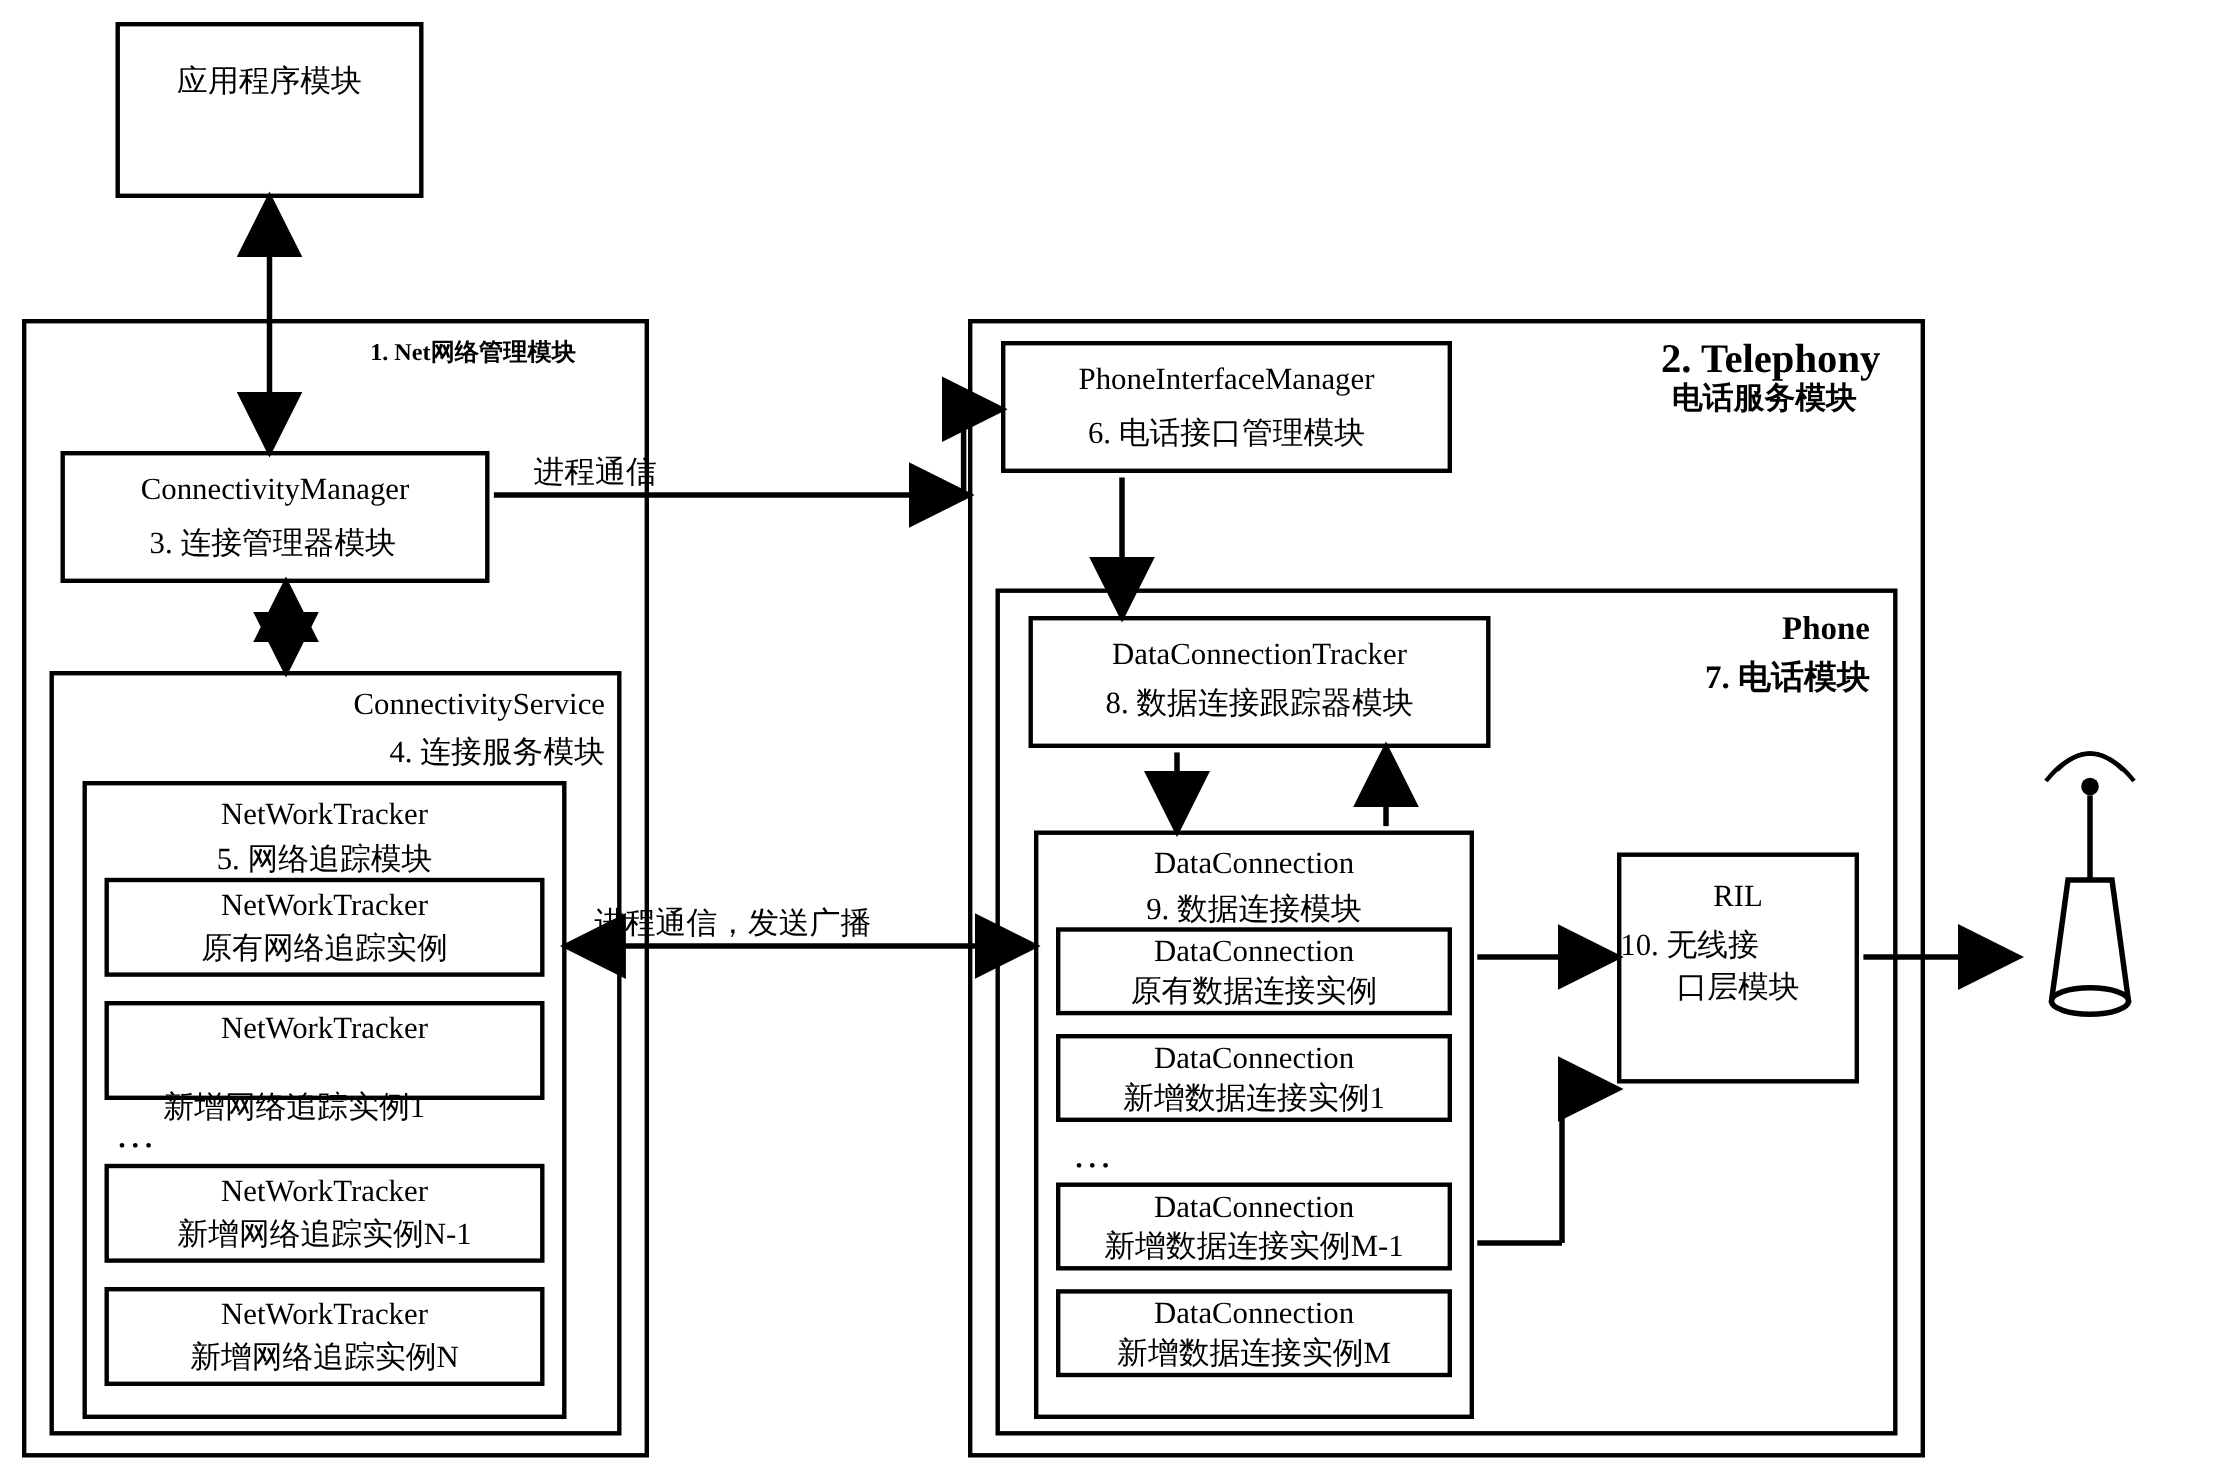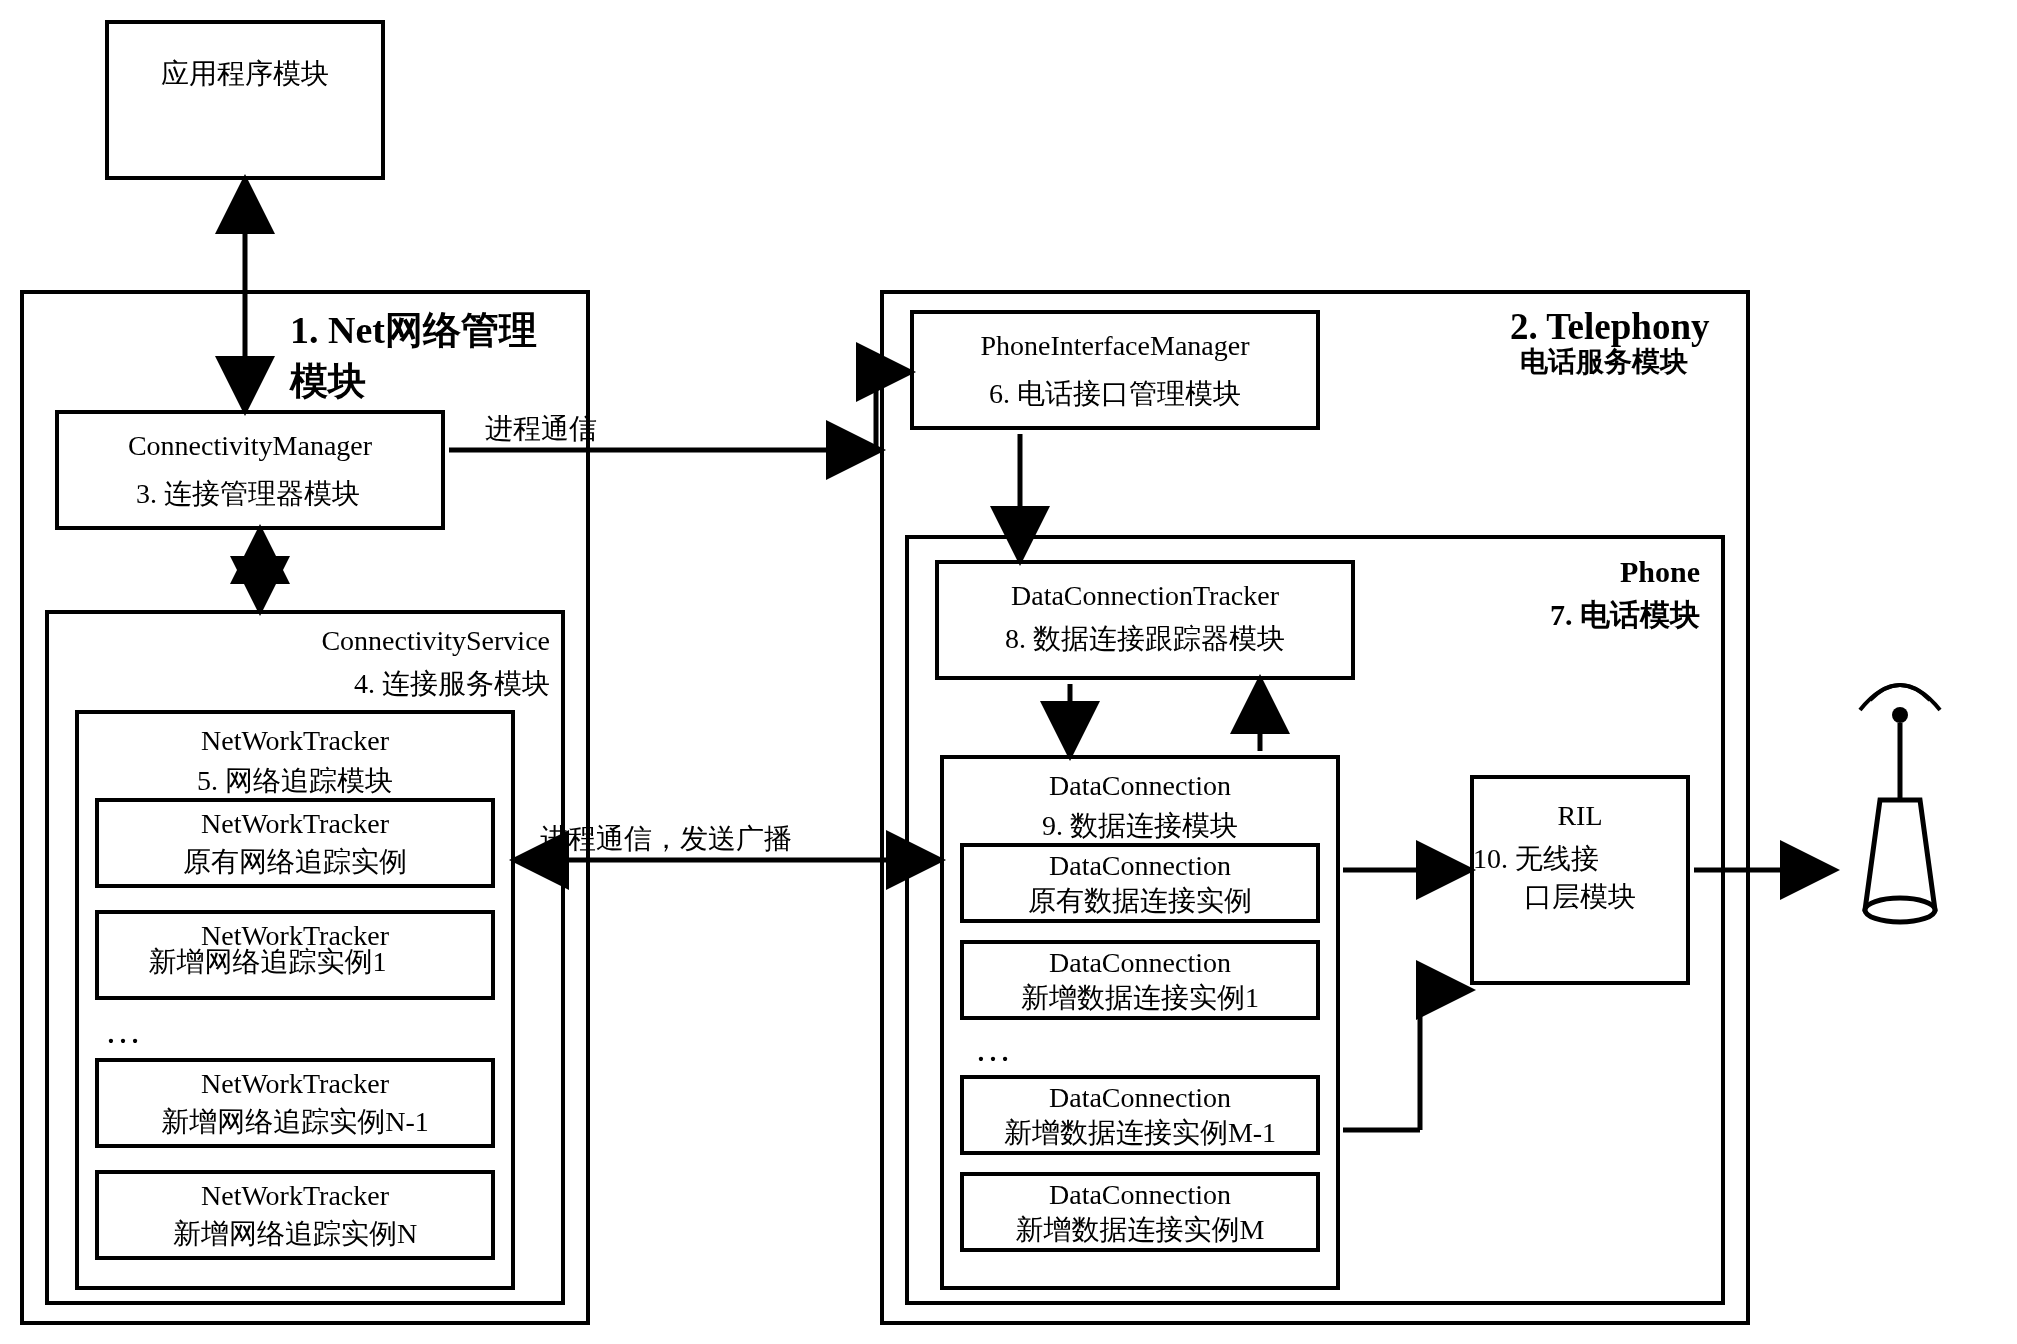--- a/index.html
+++ b/index.html
@@ -16,23 +16,23 @@
     background: #fff;
   }
   .label {
     position: absolute;
     font-size: 28px;
     text-align: center;
     white-space: nowrap;
   }
   .title-label {
     position: absolute;
-    font-size: 38px;
+    font-size: 22px;
     font-weight: bold;
-    text-align: left;
+    text-align: center;
   }
   svg.connector {
     position: absolute;
     overflow: visible;
   }
   .antenna {
     position: absolute;
   }
 </style>
 </head>
@@ -59,21 +59,21 @@
 <div class="box" style="left:75px; top:710px; width:440px; height:580px;"></div>
 <div class="label" style="left:115px; top:725px; width:360px;">NetWorkTracker</div>
 <div class="label" style="left:115px; top:762px; width:360px;">5. 网络追踪模块</div>
 
 <div class="box" style="left:95px; top:798px; width:400px; height:90px;"></div>
 <div class="label" style="left:95px; top:808px; width:400px;">NetWorkTracker</div>
 <div class="label" style="left:95px; top:843px; width:400px;">原有网络追踪实例</div>
 
 <div class="box" style="left:95px; top:910px; width:400px; height:90px;"></div>
 <div class="label" style="left:95px; top:920px; width:400px;">NetWorkTracker</div>
-<div class="label" style="left:95px; top:943px; width:345px;">新增网络追踪实例1</div>
+<div class="label" style="left:95px; top:987px; width:345px;">新增网络追踪实例1</div>
 
 <div class="label" style="left:105px; top:1010px; font-size:36px;">…</div>
 
 <div class="box" style="left:95px; top:1058px; width:400px; height:90px;"></div>
 <div class="label" style="left:95px; top:1068px; width:400px;">NetWorkTracker</div>
 <div class="label" style="left:95px; top:1103px; width:400px;">新增网络追踪实例N-1</div>
 
 <div class="box" style="left:95px; top:1170px; width:400px; height:90px;"></div>
 <div class="label" style="left:95px; top:1180px; width:400px;">NetWorkTracker</div>
 <div class="label" style="left:95px; top:1215px; width:400px;">新增网络追踪实例N</div>

